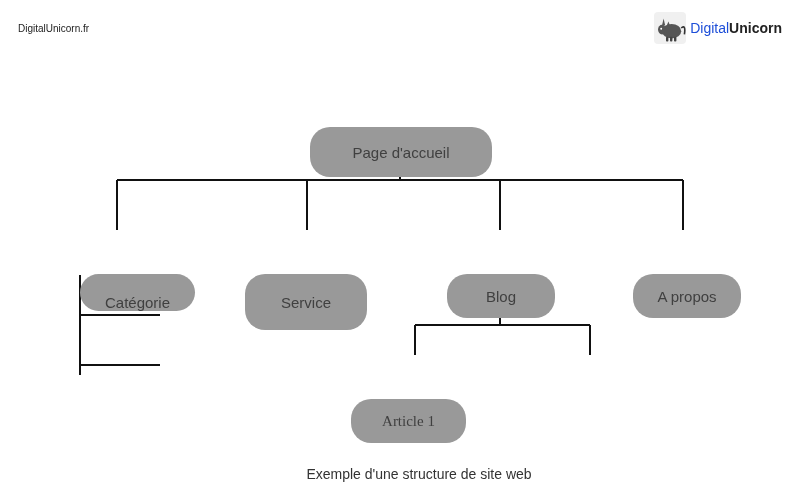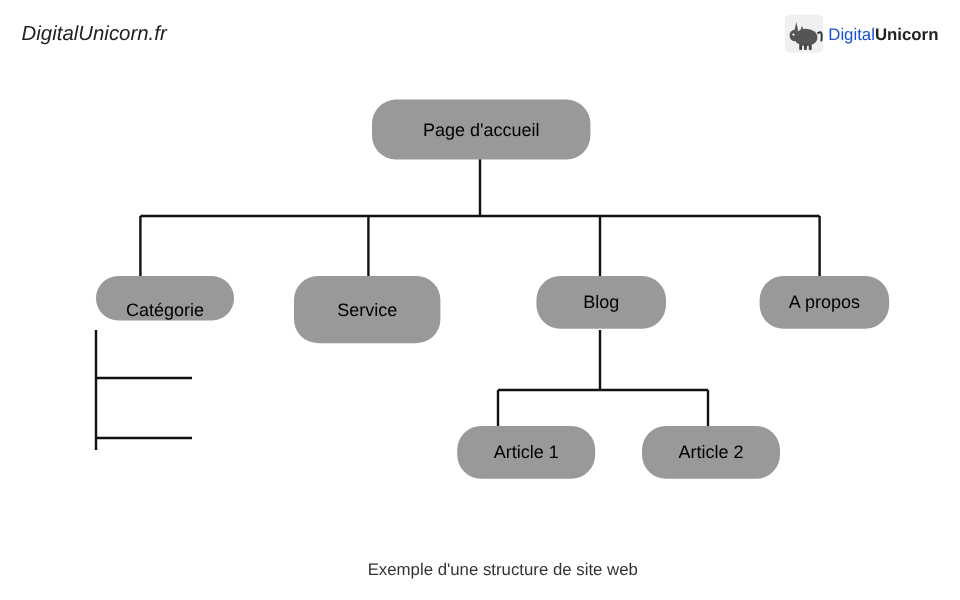--- a/index.html
+++ b/index.html
@@ -13,24 +13,23 @@
     }
 
     
     .header {
       display: flex;
       justify-content: space-between;
       align-items: center;
       padding: 12px 18px 0 18px;
     }
     .site-title {
-      font-size: 17px;
+      font-size: 10px;
       color: #222;
       font-weight: normal;
-      font-style: italic;
     }
     .logo {
       display: flex;
       align-items: center;
       gap: 4px;
       font-size: 14px;
       font-weight: bold;
     }
     .logo-icon {
       width: 32px;
@@ -62,22 +61,23 @@
 
     
     .node {
       position: absolute;
       background: #999;
       border-radius: 20px;
       display: flex;
       align-items: center;
       justify-content: center;
       font-size: 15px;
-      color: #000000;
+      color: #404040;
       font-weight: normal;
+      margin-top: 44px;
     }
 
     
     .lines-svg {
       position: absolute;
       top: 0; left: 0;
       width: 800px;
       height: 420px;
       pointer-events: none;
     }
@@ -157,22 +157,19 @@
   <div class="node" style="left:447px; top:185px; width:108px; height:44px;">
     <span>Blog</span>
   </div>
 
   <div class="node" style="left:633px; top:185px; width:108px; height:44px;">
     <span>A propos</span>
   </div>
 
 
 
-  <div class="node" style="left:381px; top:310px; width:115px; height:44px;">
+  <div class="node" style="left:351px; top:310px; width:115px; height:44px;font-family:Liberation Serif, serif;">
     <span>Article 1</span>
   </div>
 
-  <div class="node" style="left:535px; top:310px; width:115px; height:44px;">
-    <span>Article 2</span>
-  </div>
 </div>
 
 <div class="caption">Exemple d'une structure de site web</div>
 
 </body></html>

